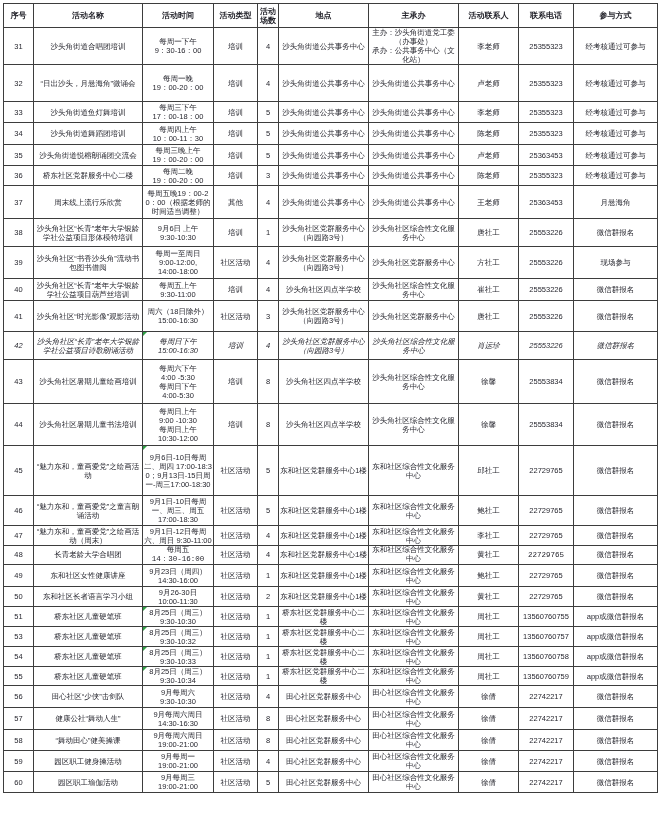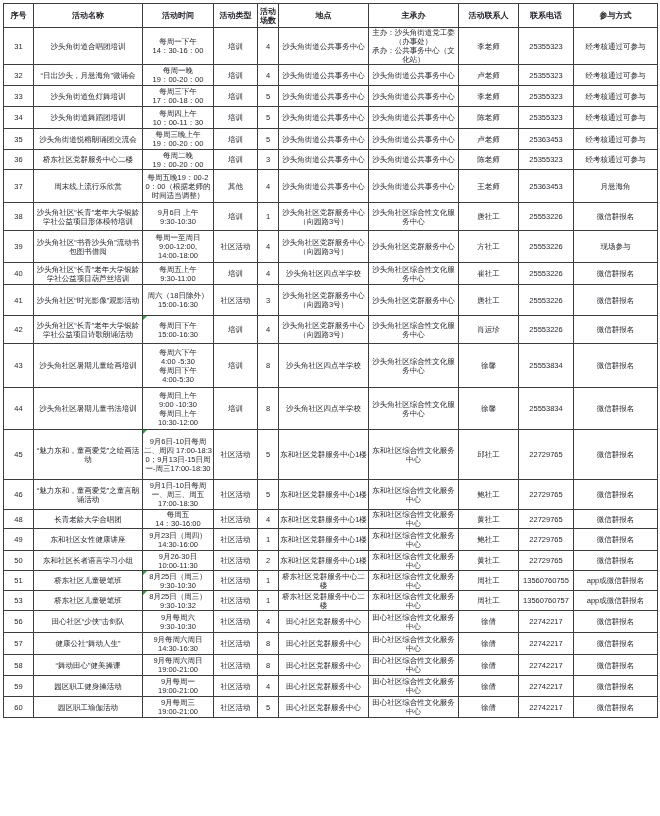--- a/index.html
+++ b/index.html
@@ -45,31 +45,31 @@
           <th>活动联系人</th>
           <th>联系电话</th>
           <th>参与方式</th>
         </tr>
       </thead>
     <tbody id="tbody">
         <tr style="height: 36px;">
           <td>31</td>
           <td>沙头角街道合唱团培训</td>
           <td class="timecell">每周一下午
-14：30-16：00</td>
+9：30-16：00</td>
           <td>培训</td>
           <td>4</td>
           <td>沙头角街道公共事务中心</td>
           <td>主办：沙头角街道党工委（办事处）
 承办：公共事务中心（文化站）</td>
           <td>李老师</td>
           <td>25355323</td>
           <td>经考核通过可参与</td>
         </tr>
-        <tr style="height: 21px;">
+        <tr style="height: 37px;">
           <td>32</td>
           <td>“日出沙头，月悬海角”微诵会</td>
           <td class="timecell">每周一晚
 19：00-20：00</td>
           <td>培训</td>
           <td>4</td>
           <td>沙头角街道公共事务中心</td>
           <td>沙头角街道公共事务中心</td>
           <td>卢老师</td>
           <td>25355323</td>
@@ -188,21 +188,21 @@
 15:00-16:30</td>
           <td>社区活动</td>
           <td>3</td>
           <td>沙头角社区党群服务中心
 （向园路3号）</td>
           <td>沙头角社区党群服务中心</td>
           <td>唐社工</td>
           <td>25553226</td>
           <td>微信群报名</td>
         </tr>
-        <tr style="height: 28px;">
+        <tr style="height: 28px; font-style: italic;">
           <td>42</td>
           <td>沙头角社区“长青”老年大学银龄学社公益项目诗歌朗诵活动</td>
           <td class="timecell">每周日下午
 15:00-16:30<span class="corner-marker"></span></td>
           <td>培训</td>
           <td>4</td>
           <td>沙头角社区党群服务中心
 （向园路3号）</td>
           <td>沙头角社区综合性文化服务中心</td>
           <td>肖运珍</td>
@@ -257,21 +257,33 @@
           <td class="timecell">9月1日-10日每周一、周三、周五
 17:00-18:30</td>
           <td>社区活动</td>
           <td>5</td>
           <td>东和社区党群服务中心1楼</td>
           <td>东和社区综合性文化服务中心</td>
           <td>鲍社工</td>
           <td>22729765</td>
           <td>微信群报名</td>
         </tr>
-        <tr style="height: 19px;">
+        <tr style="height: 20px;">
+          <td>47</td>
+          <td>“魅力东和，童画爱党”之绘画活动（周末）</td>
+          <td class="timecell">9月1日-12日每周六、周日 9:30-11:00</td>
+          <td>社区活动</td>
+          <td>4</td>
+          <td>东和社区党群服务中心1楼</td>
+          <td>东和社区综合性文化服务中心</td>
+          <td>李社工</td>
+          <td>22729765</td>
+          <td>微信群报名</td>
+        </tr>
+        <tr style="height: 19px; font-family: Liberation Mono, monospace;">
           <td>48</td>
           <td>长青老龄大学合唱团</td>
           <td class="timecell">每周五
 14：30-16:00</td>
           <td>社区活动</td>
           <td>4</td>
           <td>东和社区党群服务中心1楼</td>
           <td>东和社区综合性文化服务中心</td>
           <td>黄社工</td>
           <td>22729765</td>
@@ -322,20 +334,46 @@
           <td class="timecell">8月25日（周三）
 9:30-10:32<span class="corner-marker"></span></td>
           <td>社区活动</td>
           <td>1</td>
           <td>桥东社区党群服务中心二楼</td>
           <td>东和社区综合性文化服务中心</td>
           <td>周社工</td>
           <td>13560760757</td>
           <td>app或微信群报名</td>
         </tr>
+        <tr style="height: 20px;">
+          <td>54</td>
+          <td>桥东社区儿童硬笔班</td>
+          <td class="timecell">8月25日（周三）
+9:30-10:33<span class="corner-marker"></span></td>
+          <td>社区活动</td>
+          <td>1</td>
+          <td>桥东社区党群服务中心二楼</td>
+          <td>东和社区综合性文化服务中心</td>
+          <td>周社工</td>
+          <td>13560760758</td>
+          <td>app或微信群报名</td>
+        </tr>
+        <tr style="height: 19px;">
+          <td>55</td>
+          <td>桥东社区儿童硬笔班</td>
+          <td class="timecell">8月25日（周三）
+9:30-10:34<span class="corner-marker"></span></td>
+          <td>社区活动</td>
+          <td>1</td>
+          <td>桥东社区党群服务中心二楼</td>
+          <td>东和社区综合性文化服务中心</td>
+          <td>周社工</td>
+          <td>13560760759</td>
+          <td>app或微信群报名</td>
+        </tr>
         <tr style="height: 22px;">
           <td>56</td>
           <td>田心社区“少侠”击剑队</td>
           <td class="timecell">9月每周六
 9:30-10:30</td>
           <td>社区活动</td>
           <td>4</td>
           <td>田心社区党群服务中心</td>
           <td>田心社区综合性文化服务中心</td>
           <td>徐倩</td>

